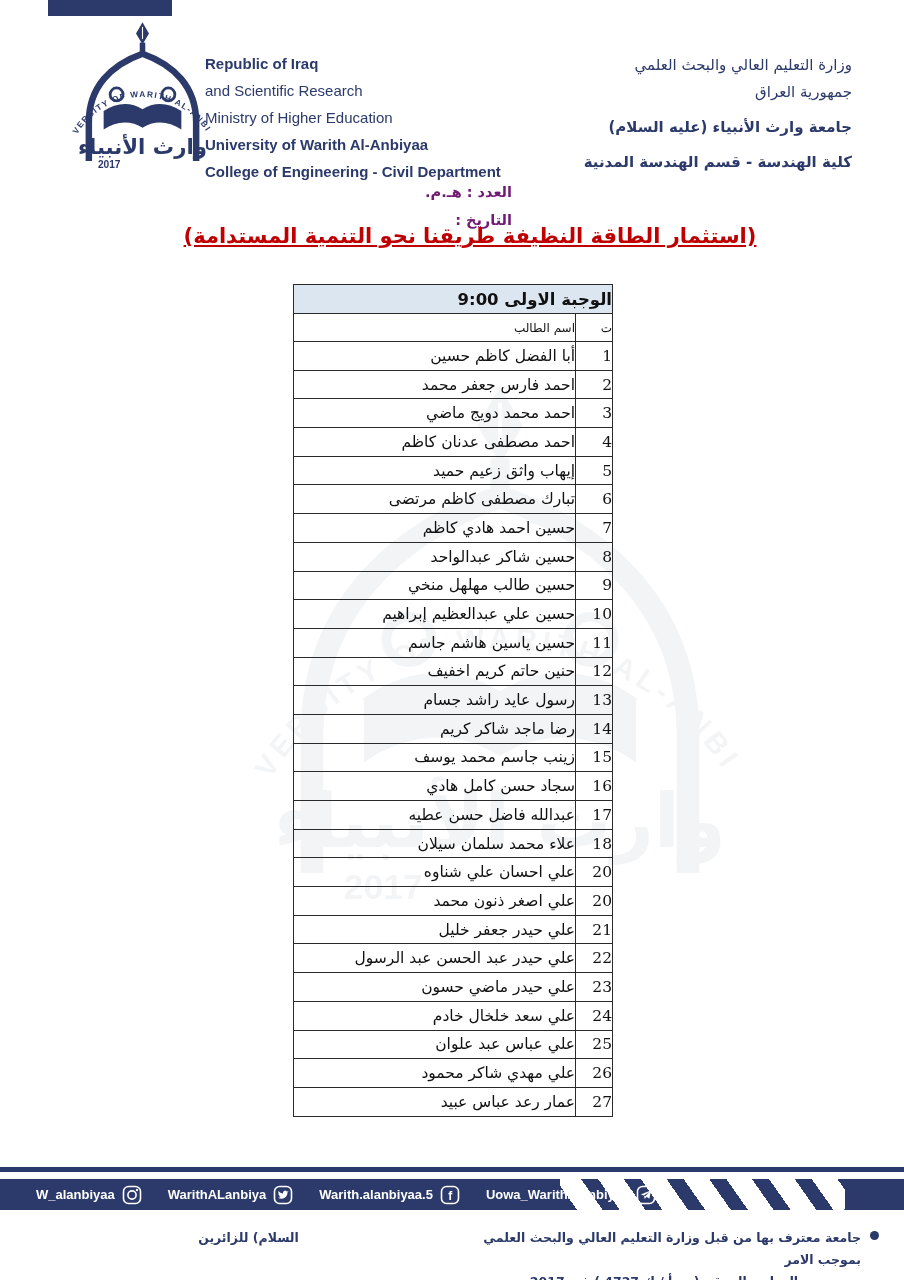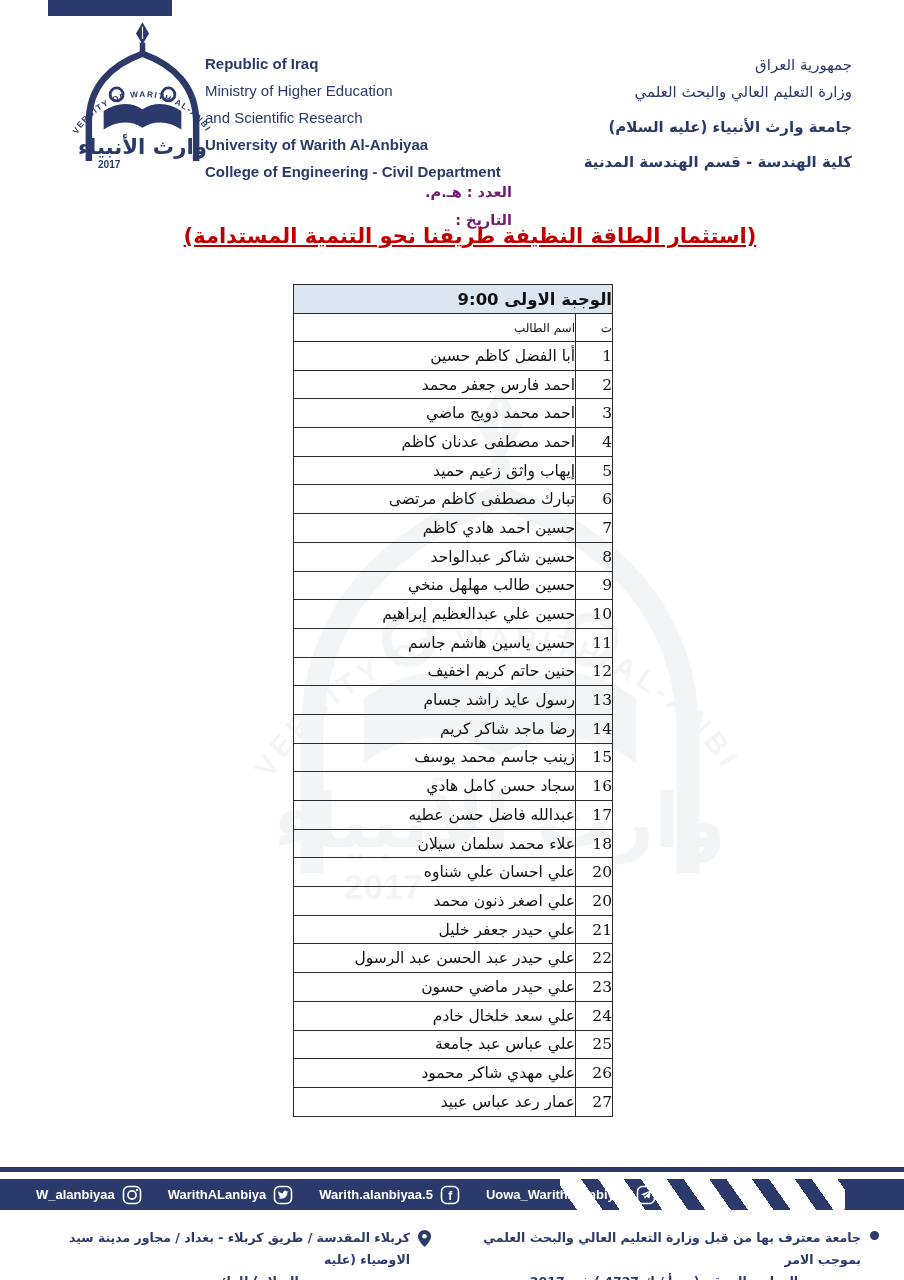--- a/index.html
+++ b/index.html
@@ -82,29 +82,29 @@
   <svg class="watermark" width="650" height="600" viewBox="0 0 200 185">
     <use href="#uni-logo"></use>
   </svg>
 
   <svg class="logo-wrap" viewBox="0 0 200 185">
     <use href="#uni-logo"></use>
   </svg>
 
   <div class="en-block">
     <div class="b">Republic of Iraq</div>
+    <div>and Scientific Research</div>
     <div>Ministry of Higher Education</div>
-    <div>and Scientific Research</div>
     <div class="b">University of Warith Al-Anbiyaa</div>
     <div class="b">College of Engineering - Civil Department</div>
   </div>
 
   <div class="ar-block">
+    <div>وزارة التعليم العالي والبحث العلمي</div>
     <div>جمهورية العراق</div>
-    <div>وزارة التعليم العالي والبحث العلمي</div>
     <div class="b">جامعة وارث الأنبياء (عليه السلام)</div>
     <div class="b">كلية الهندسة - قسم الهندسة المدنية</div>
   </div>
 
   <div class="issue-block">
     <div>العدد : هـ.م.</div>
     <div>التاريخ :</div>
   </div>
 
   <div class="doc-title">(استثمار الطاقة النظيفة طريقنا نحو التنمية المستدامة)</div>
@@ -215,21 +215,21 @@
         <tr class="drow">
           <td class="num-cell">23</td>
           <td>علي حيدر ماضي حسون</td>
         </tr>
         <tr class="drow">
           <td class="num-cell">24</td>
           <td>علي سعد خلخال خادم</td>
         </tr>
         <tr class="drow">
           <td class="num-cell">25</td>
-          <td>علي عباس عبد جامعة</td>
+          <td>علي عباس عبد علوان</td>
         </tr>
         <tr class="drow">
           <td class="num-cell">26</td>
           <td>علي مهدي شاكر محمود</td>
         </tr>
         <tr class="drow">
           <td class="num-cell">27</td>
           <td>عمار رعد عباس عبيد</td>
         </tr>
       </tbody>
@@ -272,27 +272,20 @@
         <svg width="20" height="20" viewBox="0 0 20 20">
           <rect x="1.5" y="1.5" width="17" height="17" rx="5" fill="none" stroke="#fff" stroke-width="1.6"></rect>
           <path d="M15.2 5.3 4.8 9.4l3 1.2 1 3.4 1.8-2.3 2.7 2 1.9-8.4z M7.8 10.6l5.6-3.5-4.4 4.4z" fill="#fff"></path>
         </svg>
       </div>
 
     </div>
   </div>
 
   <div class="addr-block">
-    <div class="iconled">
-      <svg width="13" height="17" viewBox="0 0 13 17">
-        <path d="M6.5 0C2.9 0 0 2.9 0 6.4 0 11 6.5 17 6.5 17S13 11 13 6.4C13 2.9 10.1 0 6.5 0z" fill="#2b3a6a"></path>
-        <circle cx="6.5" cy="6.2" r="2.3" fill="#fff"></circle>
-      </svg>
-      <span>كربلاء المقدسة / طريق كربلاء - بغداد / مجاور مدينة سيد الاوصياء (عليه</span>
-    </div>
     <div class="l2">السلام) للزائرين</div>
   </div>
 
   <div class="accr-block">
     <div class="iconled">
       <svg width="11" height="11" viewBox="0 0 11 11">
         <circle cx="5.5" cy="5.5" r="4.5" fill="#2b3a6a"></circle>
       </svg>
       <span>جامعة معترف بها من قبل وزارة التعليم العالي والبحث العلمي بموجب الامر</span>
     </div>

